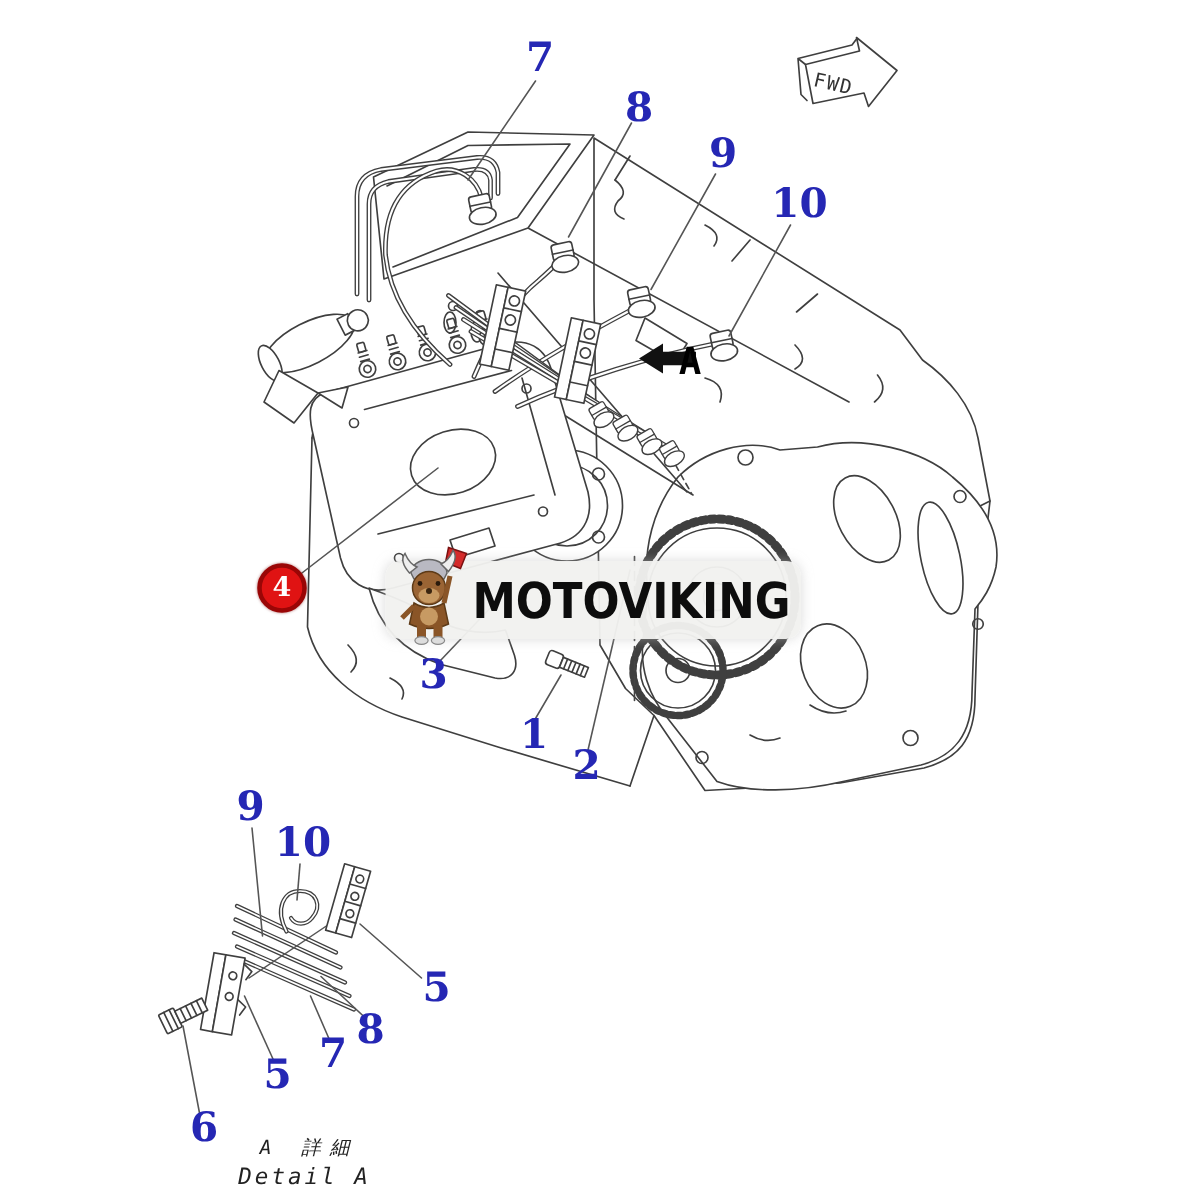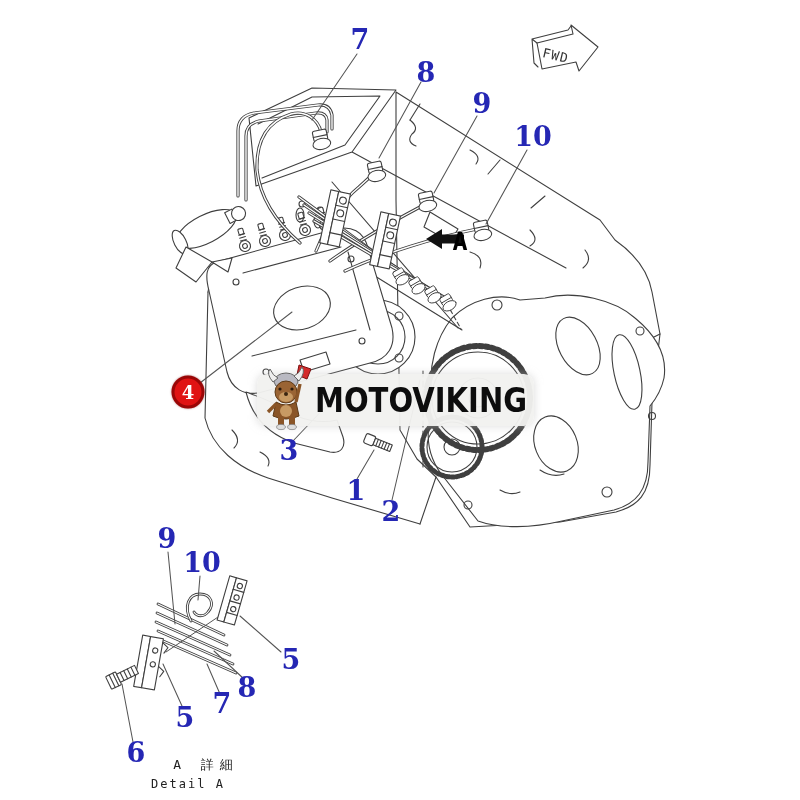--- a/index.html
+++ b/index.html
@@ -38,23 +38,23 @@
            background:rgba(241,241,239,0.96);border-radius:10px;
            box-shadow:0 0 8px rgba(190,190,190,.55);}
   .wm-text{position:absolute;left:308px;top:376px;width:226px;height:48px;
            display:flex;align-items:center;justify-content:center;
            font-family:"DejaVu Sans",sans-serif;font-weight:bold;font-size:33px;
            color:#0d0d0d;letter-spacing:0px;transform:scaleX(.88);}
   .wm-mascot{position:absolute;left:262px;top:364px;}
 
   
   .cap{position:absolute;transform:translate(-50%,-50%);
-       font-family:"DejaVu Sans Mono",monospace;color:#222;white-space:nowrap;}
+       font-family:"DejaVu Sans Mono",monospace;color:#222;white-space:nowrap;font-style:italic;}
   .cap-jp{left:206px;top:765px;font-size:13px;letter-spacing:6px;}
-  .cap-en{left:188px;top:784px;font-size:12px;letter-spacing:2px;}
+  .cap-en{left:203px;top:784px;font-size:15px;letter-spacing:2px;}
 </style>
 </head>
 <body>
 
 <div id="stage">
 
   <svg id="art" width="800" height="800" viewBox="0 0 800 800">
     <defs>
       <g id="nut">
         <rect x="-7" y="-10" width="14" height="11" rx="2" fill="#fff" stroke="#3f3f3f"></rect>

